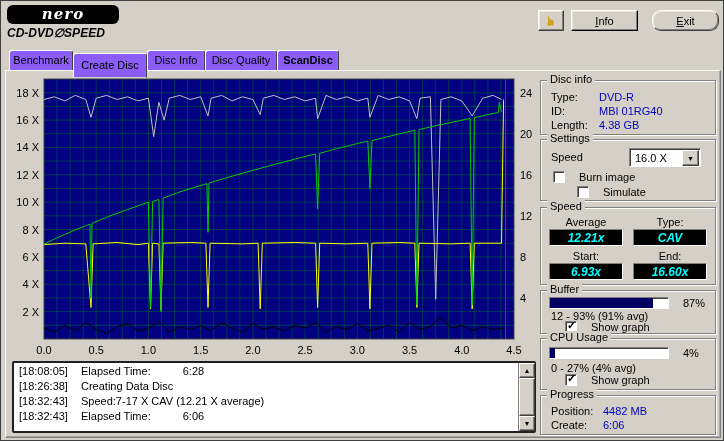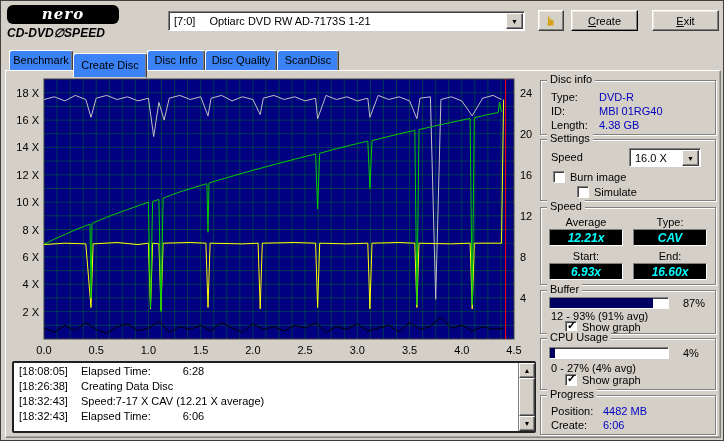--- a/index.html
+++ b/index.html
@@ -37,24 +37,24 @@
     position:absolute; background:#d4d0c8; text-align:center;
     border:1px solid; border-color:#fff #404040 #404040 #fff;
     box-shadow: inset -1px -1px 0 #808080, inset 1px 1px 0 #ece9d8;
     font:11px "Liberation Sans", sans-serif; cursor:default;
   }
   .btn-label { display:inline-block; }
   .btn-label::first-letter { text-decoration:underline; }
   .hand-btn { left:537px; top:9px; width:26px; height:21px; }
   .hand-glyph { display:inline-block; transform:rotate(-90deg); color:#d4a017; font-size:13px; line-height:18px; }
   .start-btn { left:570px; top:9px; width:67px; height:21px; line-height:18px; border-color:#fff #000 #000 #fff; }
-  .exit-btn  { left:651px; top:9px; width:67px; height:21px; line-height:18px; }
+  .exit-btn  { left:651px; top:9px; width:67px; height:21px; line-height:18px;border-radius:9px; }
   
   .tab {
-    position:absolute; height:21px; top:49px; background:#3b82f6; text-align:center;
+    position:absolute; height:21px; top:49px; background:#8b5cf6; text-align:center;
     border:1px solid; border-color:#fff #404040 #d4d0c8 #fff;
     box-shadow: inset -1px 0 0 #808080;
     border-radius:3px 3px 0 0; line-height:19px; z-index:1; cursor:default;
   }
   .tab.active { top:52px; height:25px; z-index:3; line-height:22px; font-weight:normal; }
   
   .main {
     position:absolute; left:4px; top:69px; width:716px; height:368px;
     background:#d4d0c8; z-index:2;
     border:1px solid; border-color:#fff #808080 #808080 #fff;
@@ -81,21 +81,21 @@
   }
   
   .pbar {
     position:absolute; width:120px; height:12px; background:#fff;
     border:1px solid; border-color:#808080 #fff #fff #808080;
     box-shadow: inset 1px 1px 0 #404040;
   }
   .pfill { height:100%; background:#000060; }
   .pct { position:absolute; left:142px; }
   
-  .cb-row { position:absolute; left:24px; display:flex; align-items:center; gap:5px;justify-content:center; }
+  .cb-row { position:absolute; left:24px; display:flex; align-items:center; gap:14px;justify-content:center; }
   .checkbox {
     position:relative; width:12px; height:12px; background:#fff; display:inline-block;
     border:1px solid; border-color:#808080 #fff #fff #808080;
     box-shadow: inset 1px 1px 0 #404040;
   }
   .checkbox.on::after {
     content:"✓"; position:absolute; top:-3px; left:1px;
     font-size:11px; font-weight:bold; color:#000;
   }
   
@@ -127,34 +127,30 @@
   }
 </style>
 </head>
 <body>
 
 <div class="win">
 
   <div class="logo-black">nero</div>
   <div class="logo-sub">CD-DVD∅SPEED</div>
 
-  <div class="combo drive-combo">
-    <span class="combo-text"><span>[7:0]</span><span class="gap"></span><span>Optiarc DVD RW AD-7173S 1-21</span></span>
-    <span class="combo-btn"><span>▼</span></span>
-  </div>
 
   <button class="btn hand-btn"><span class="hand-glyph">☛</span></button>
-  <button class="btn start-btn"><span class="btn-label">Create</span></button>
+  <button class="btn start-btn"><span class="btn-label">Info</span></button>
   <button class="btn exit-btn"><span class="btn-label">Exit</span></button>
 
   <div class="tab" style="left:8px;   width:64px;">Benchmark</div>
   <div class="tab active" style="left:72px; width:74px;">Create Disc</div>
   <div class="tab" style="left:146px; width:58px;">Disc Info</div>
   <div class="tab" style="left:204px; width:72px;">Disc Quality</div>
-  <div class="tab" style="left:276px; width:62px;">ScanDisc</div>
+  <div class="tab" style="left:276px; width:62px;font-weight:bold;">ScanDisc</div>
 
   <div class="main">
 
     <svg id="chart-svg" width="530" height="288">
         <rect x="36" y="6" width="470" height="260" fill="#000080" stroke="#404040"></rect>
         <line x1="49.1" y1="6" x2="49.1" y2="266" stroke="#00A000" stroke-width="0.35"></line>
         <line x1="62.1" y1="6" x2="62.1" y2="266" stroke="#00A000" stroke-width="0.35"></line>
         <line x1="75.2" y1="6" x2="75.2" y2="266" stroke="#00A000" stroke-width="0.35"></line>
         <line x1="88.2" y1="6" x2="88.2" y2="266" stroke="#00A000" stroke-width="0.35"></line>
         <line x1="101.3" y1="6" x2="101.3" y2="266" stroke="#00A000" stroke-width="0.35"></line>

